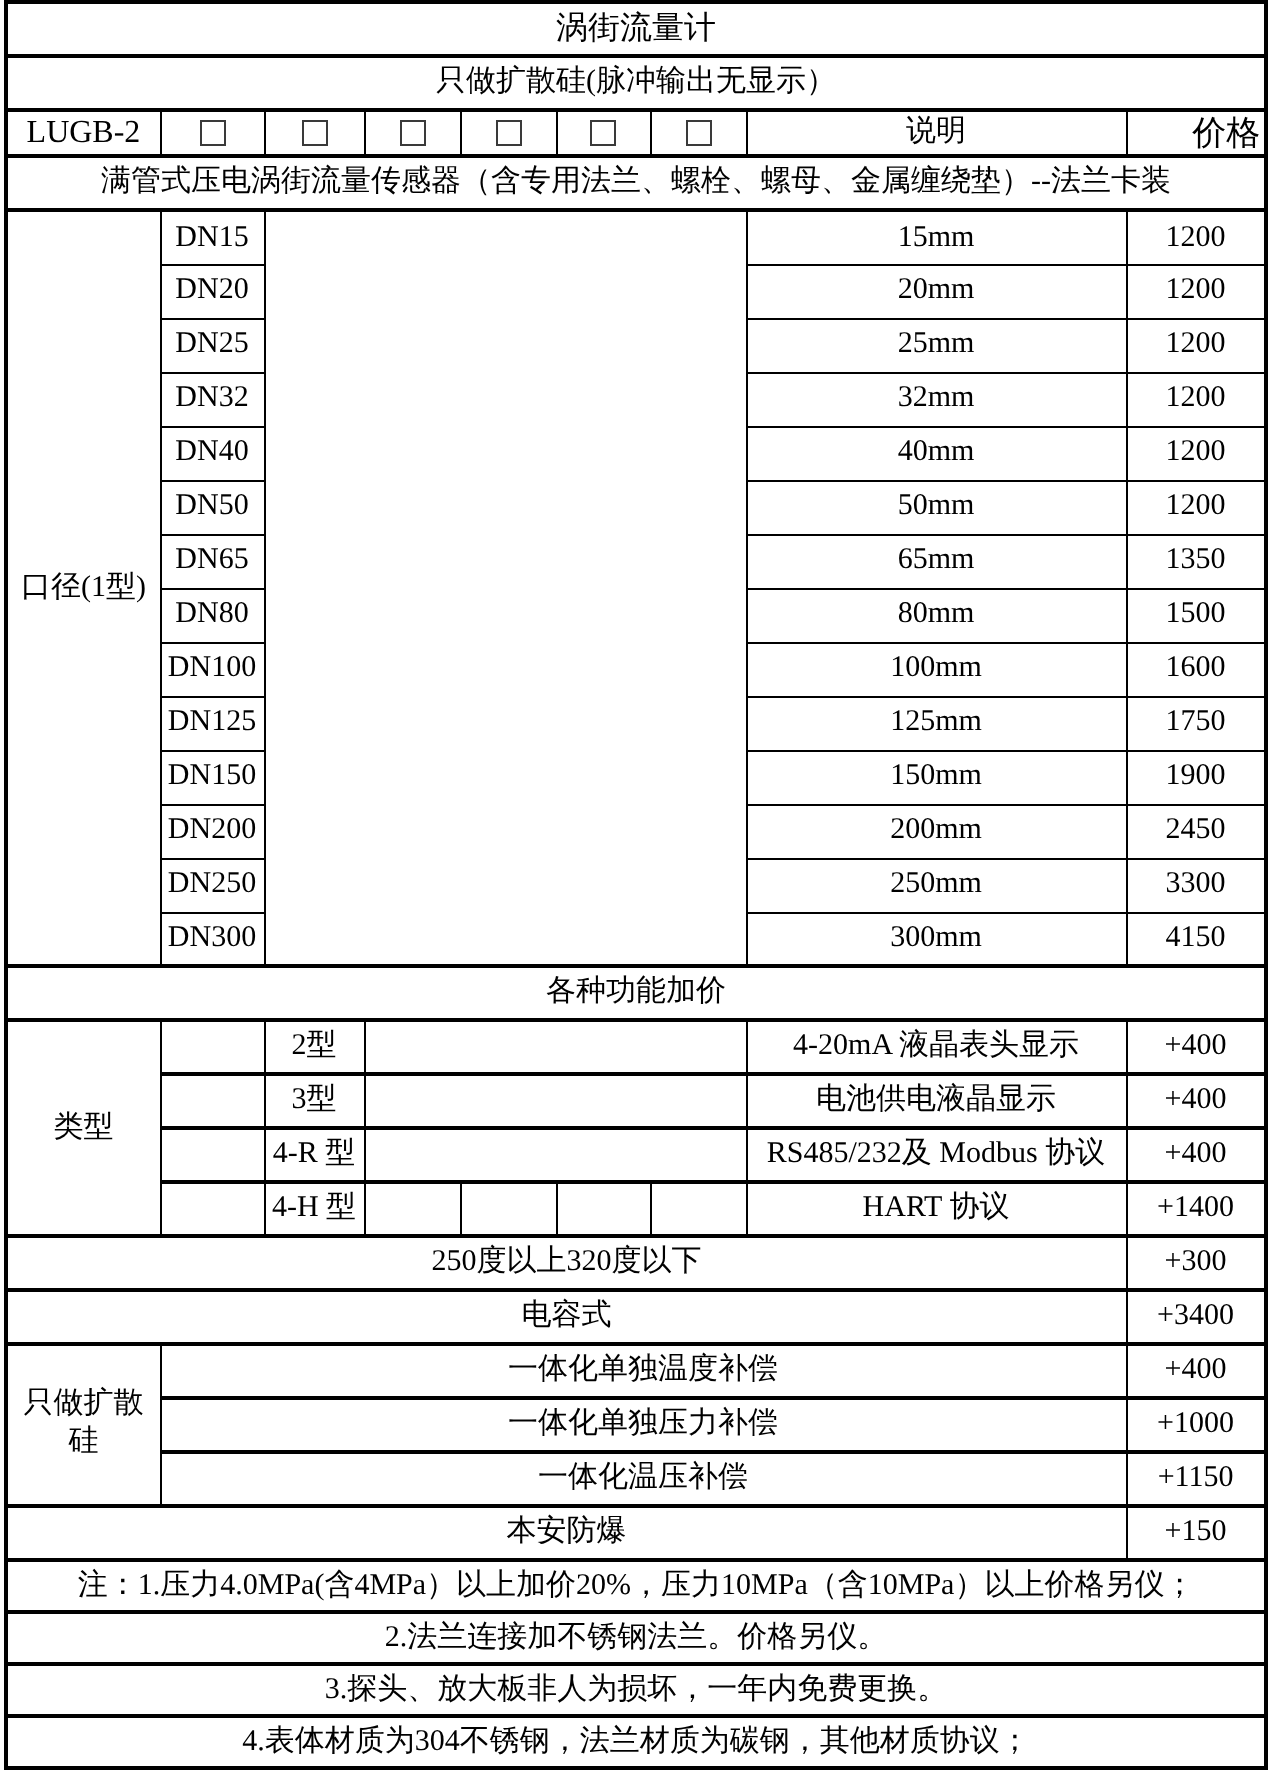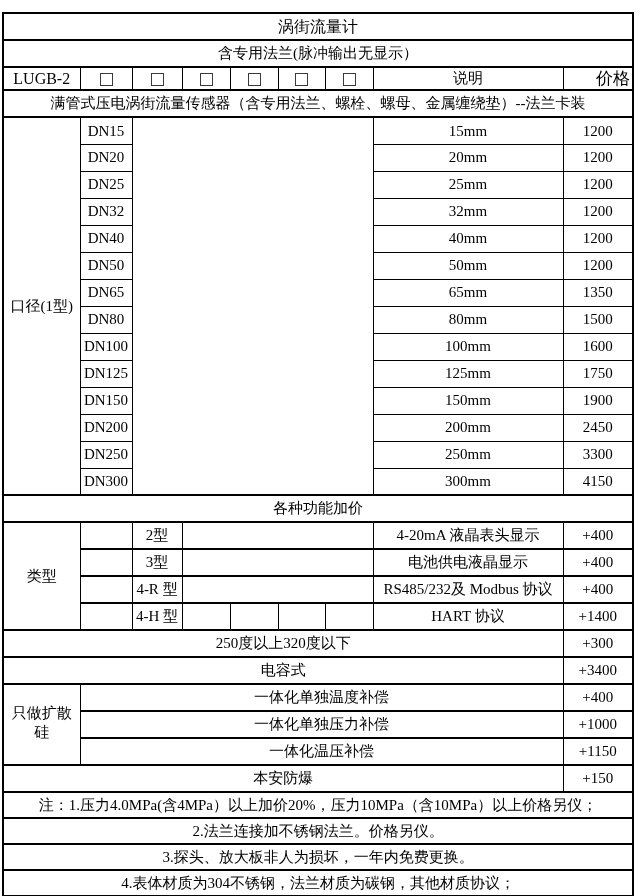--- a/index.html
+++ b/index.html
@@ -2,21 +2,21 @@
 <html><head>
 <meta charset="utf-8">
 <style>
   html,body{margin:0;padding:0;}
   body{
     width:640px;height:896px;background:#ffffff;
     font-family:"Liberation Serif","DejaVu Serif",serif;
     color:#000;
   }
   table.price-table{
-    position:absolute;left:2px;top:12px;
+    position:absolute;left:2px;top:0;
     width:630px;
     border-collapse:collapse;table-layout:fixed;
     border:2px solid #000;
   }
   td{
     border:1px solid #000;
     padding:0 2px;
     text-align:center;vertical-align:middle;
     font-size:15px;line-height:1.25;
     white-space:nowrap;overflow:hidden;
@@ -51,21 +51,21 @@
       <col style="width:190px">
       <col style="width:70px">
   </colgroup>
 
   <tbody>
       <tr>
     <td colspan="9" class="title">涡街流量计</td>
   </tr>
 
   <tr class="thick">
-    <td colspan="9">含专用法兰(脉冲输出无显示）</td>
+    <td colspan="9">只做扩散硅(脉冲输出无显示）</td>
   </tr>
 
   <tr class="thick h-lugb">
     <td class="model">LUGB-2</td>
     <td><span class="cbx"></span></td>
     <td><span class="cbx"></span></td>
     <td><span class="cbx"></span></td>
     <td><span class="cbx"></span></td>
     <td><span class="cbx"></span></td>
     <td><span class="cbx"></span></td>

